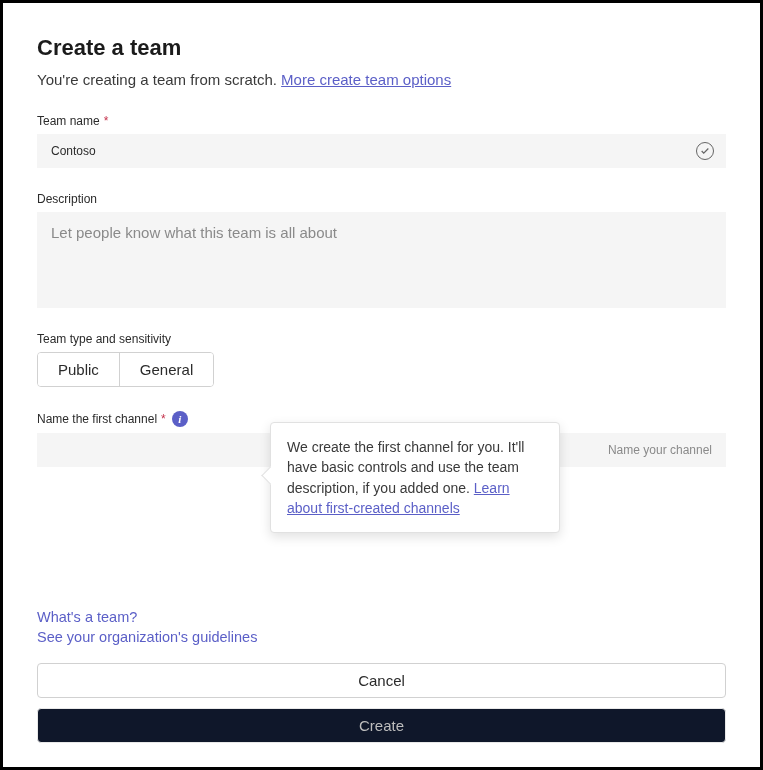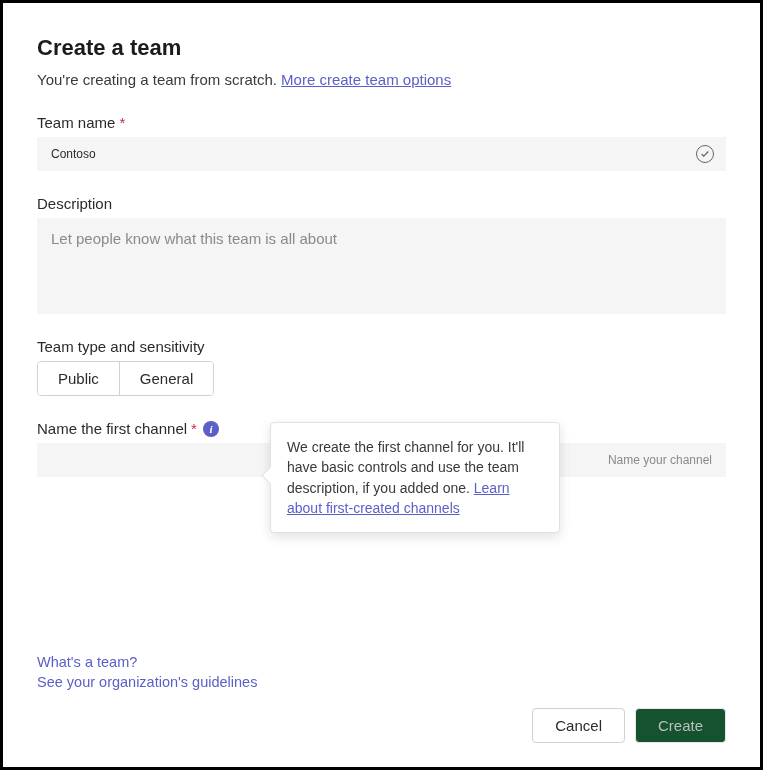--- a/index.html
+++ b/index.html
@@ -26,21 +26,21 @@
     }
     .subtitle {
       font-size: 15px;
       color: #3a3a3a;
       margin-bottom: 26px;
     }
     .subtitle a {
       color: #5b5fc7;
     }
     .field-label {
-      font-size: 15px;
+      font-size: 12px;
       color: #2b2b2b;
       margin-bottom: 6px;
       display: flex;
       align-items: center;
       gap: 4px;
     }
     .required {
       color: #c4314b;
     }
     .text-input {
@@ -179,35 +179,36 @@
       color: #5b5fc7;
       text-decoration: none;
       font-size: 14.5px;
       margin-bottom: 4px;
     }
     .button-row {
       display: flex;
       justify-content: flex-end;
       gap: 10px;
       margin-top: 14px;
+      flex-direction: column;
     }
     .btn {
       padding: 8px 22px;
       font-size: 15px;
       border-radius: 4px;
       font-family: inherit;
       cursor: pointer;
     }
     .btn-cancel {
       background: #fff;
       border: 1px solid #d1d1d1;
       color: #2b2b2b;
     }
     .btn-create {
-      background: #14532d;
+      background: #0f172a;
       border: 1px solid #e8e8e8;
       color: #bdbdbd;
       cursor: not-allowed;
     }
   </style>
 </head>
 <body>
 
 <h1 class="title">Create a team</h1>
 

